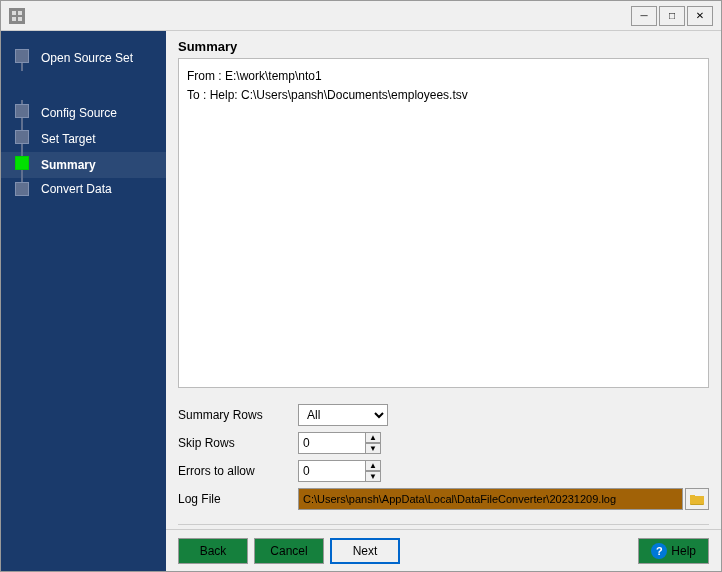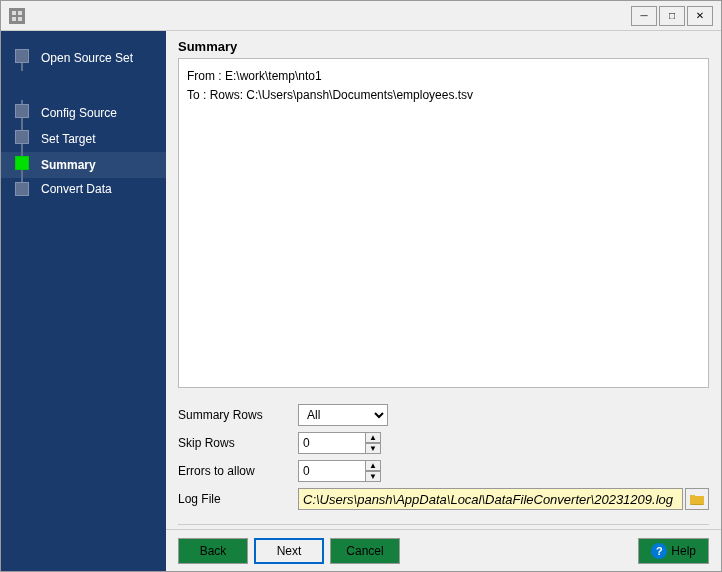--- a/index.html
+++ b/index.html
@@ -162,24 +162,23 @@
     }
     .log-file-label {
       width: 120px;
       font-size: 12px;
       color: #000;
     }
     .log-file-input {
       flex: 1;
       height: 22px;
       border: 1px solid #999;
-      background: #fef9c3;
-      font-size: 13px;
+      background: #a16207;
+      font-size: 11px;
       padding: 1px 4px;
-      font-style: italic;
     }
     .log-file-btn {
       width: 24px;
       height: 22px;
       border: 1px solid #999;
       background: #f0f0f0;
       margin-left: 2px;
       cursor: pointer;
       display: flex;
       align-items: center;
@@ -328,21 +327,21 @@
           <span class="sidebar-label">Convert Data</span>
         </div>
       </div>
     </div>
 
     <div class="right-panel">
       <div class="panel-header">Summary</div>
 
       <div class="summary-box">
         <div class="summary-line">From : E:\work\temp\nto1</div>
-        <div class="summary-line">To : Rows: C:\Users\pansh\Documents\employees.tsv</div>
+        <div class="summary-line">To : Help: C:\Users\pansh\Documents\employees.tsv</div>
       </div>
 
       <div style="height:8px;"></div>
 
       <div class="options-area">
 
         <div class="option-row">
           <div class="option-label">Summary Rows</div>
           <div class="option-control">
             <select class="option-select">
@@ -388,22 +387,22 @@
             </svg>
           </button>
         </div>
       </div>
 
       <div class="divider-line"></div>
 
       <div class="footer">
         <div class="footer-left">
           <button class="btn">Back</button>
+          <button class="btn">Cancel</button>
           <button class="btn primary">Next</button>
-          <button class="btn">Cancel</button>
         </div>
         <div class="footer-right">
           <button class="btn btn-help">
             <div class="help-icon-circle">?</div>
             <span>Help</span>
           </button>
         </div>
       </div>
     </div>
   </div>

